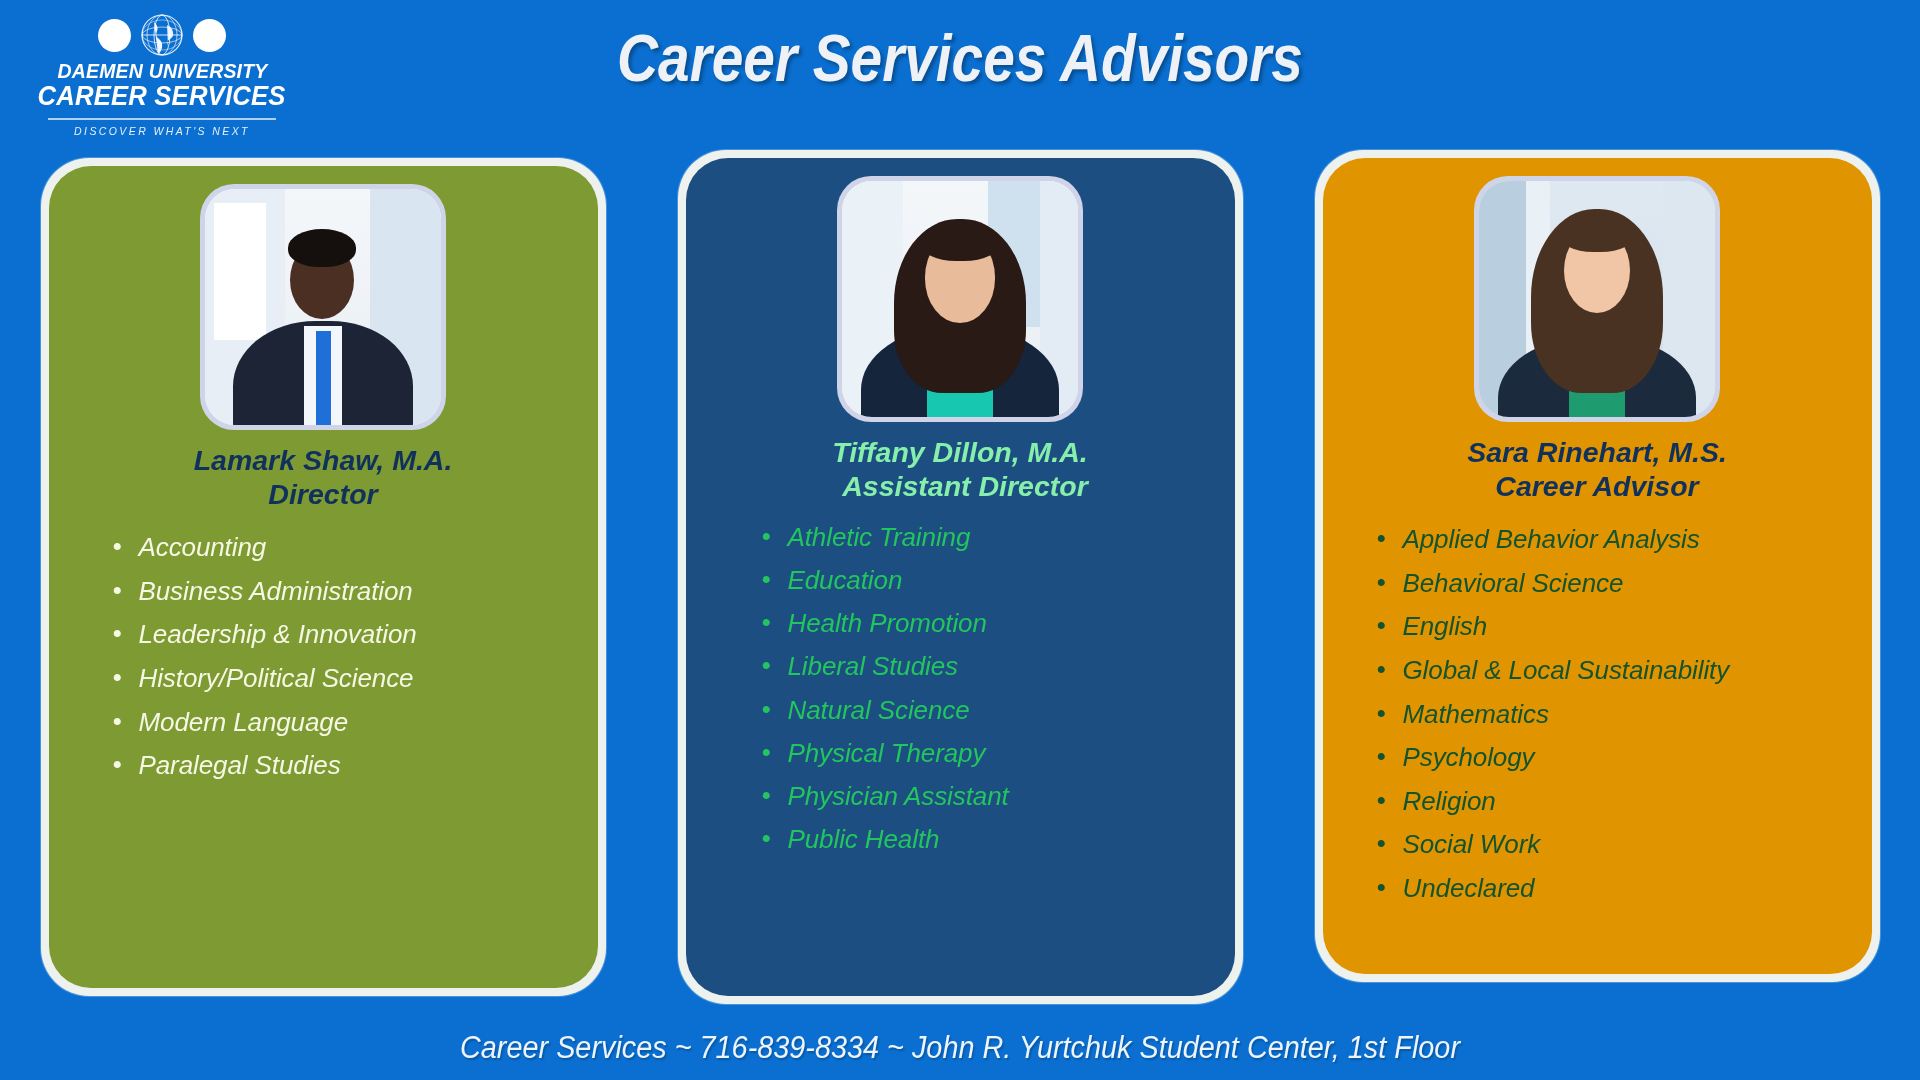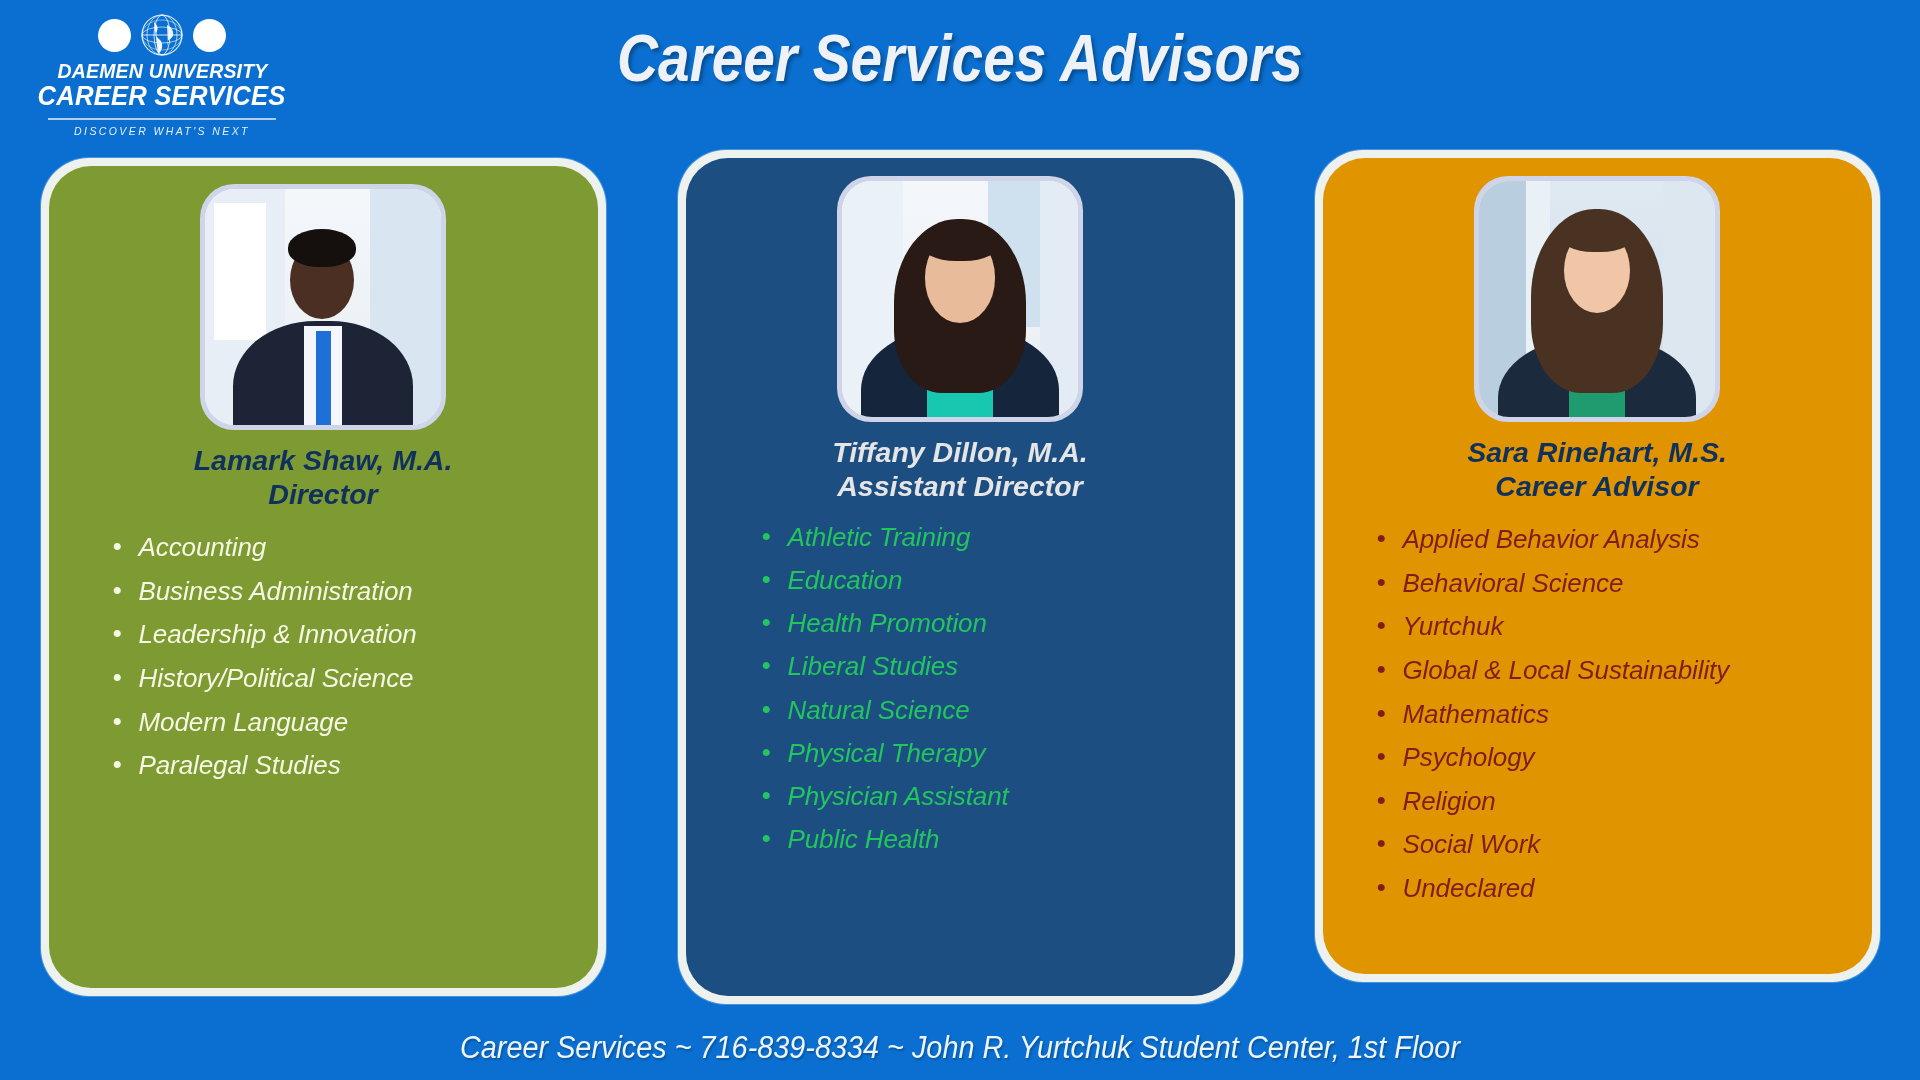--- a/index.html
+++ b/index.html
@@ -64,30 +64,30 @@
   .photo-wrap { margin-top:18px; width:246px; height:246px; border-radius:34px;
                 padding:5px; background:#cfd4e8; }
   .photo { width:100%; height:100%; border-radius:30px; overflow:hidden; position:relative;
            background:#dfe7ef; }
 
   .adv-name { margin-top:14px; text-align:center; line-height:1.18;
               font-family:"Liberation Sans", sans-serif; font-weight:bold;
               font-size:28.5px; padding:0 16px; }
   .adv-name .ln { display:block; }
   .name-navy { color:#11315d; }
-  .name-steel { color:#e5e5e5; }
+  .name-steel { color:#86efac;text-align:right; }
 
   .major-list { margin-top:22px; width:100%; padding:0 0 0 64px; list-style:none; }
   .major-list li { position:relative; padding-left:26px; margin-bottom:15.5px;
                    font-family:"Liberation Sans", sans-serif;
                    font-size:26px; line-height:1.08; letter-spacing:-0.1px; }
   .major-list li:before { content:"\2022"; position:absolute; left:0; top:-1px; font-size:26px; }
   .list-cream { color:#f6f8e4; }
   .list-white { color:#22c55e; }
-  .list-ivory { color:#7f1d1d; }
+  .list-ivory { color:#14532d; }
 
   .list-2 { padding-left:76px; margin-top:20px; }
   .list-2 li { margin-bottom:15px; }
   .list-3 { padding-left:54px; margin-top:22px; }
 
   
   .footer { position:absolute; left:0; bottom:14px; width:1920px; text-align:center;
             font-family:"Liberation Sans", sans-serif; font-size:31px; color:#eef4fb;
             transform:scaleX(0.93); letter-spacing:0px;
             text-shadow:1.5px 1.5px 2px rgba(0,0,0,.22); }
@@ -218,21 +218,21 @@
             </div>
           </div>
         </div>
         <div class="adv-name">
           <span class="ln name-navy">Sara Rinehart, M.S.</span>
           <span class="ln name-navy">Career Advisor</span>
         </div>
         <ul class="major-list list-ivory list-3">
           <li>Applied Behavior Analysis</li>
           <li>Behavioral Science</li>
-          <li>Yurtchuk</li>
+          <li>English</li>
           <li>Global &amp; Local Sustainability</li>
           <li>Mathematics</li>
           <li>Psychology</li>
           <li>Religion</li>
           <li>Social Work</li>
           <li>Undeclared</li>
         </ul>
       </div>
     </div>
 

